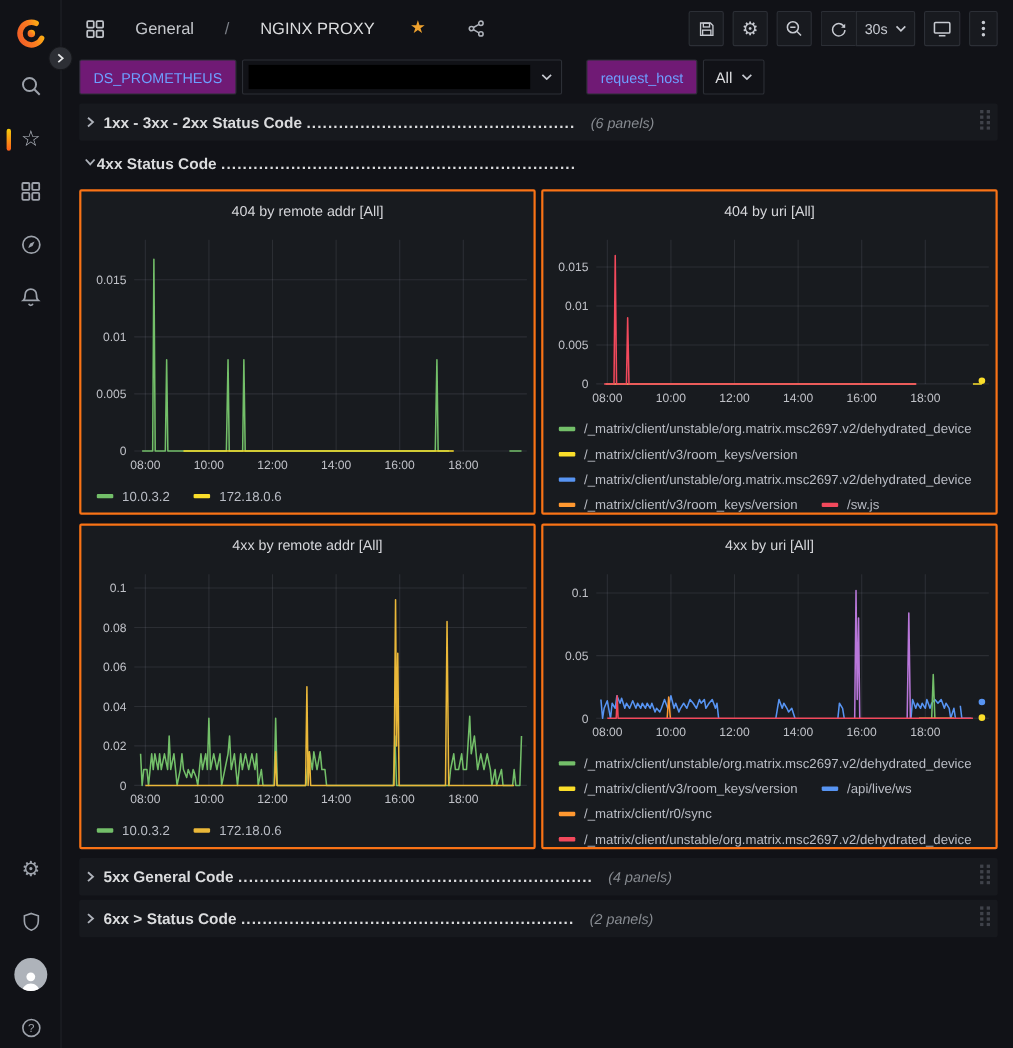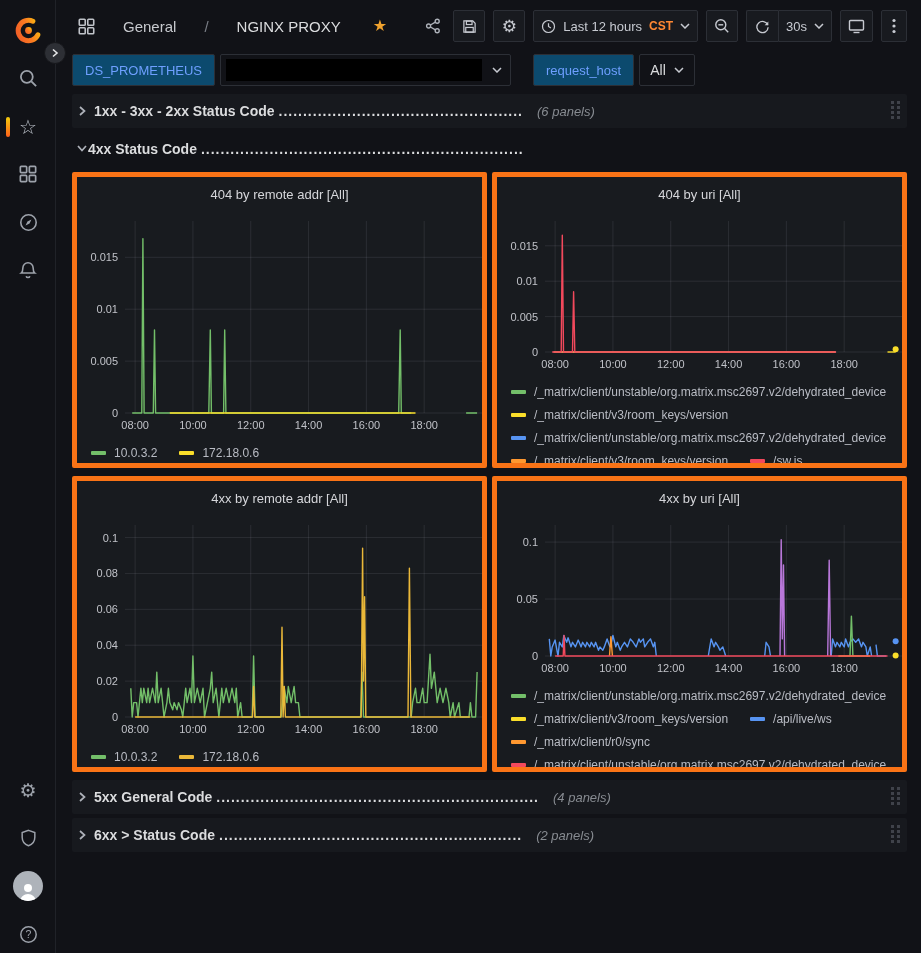--- a/index.html
+++ b/index.html
@@ -28,38 +28,38 @@
   .toolbar { margin-left:auto; display:flex; gap:8px; align-items:center; }
   .tbtn { display:flex; align-items:center; justify-content:center; gap:7px; height:32px; min-width:32px; padding:0 7px; background:#181a1f; border:1px solid #2c2f36; border-radius:2px; color:#c7cad1; font-size:13px; cursor:pointer; }
   .tbtn .tz { color:#ff8833; font-weight:700; font-size:12px; }
   .btn-group { display:flex; }
   .btn-group .tbtn:first-child { border-right:none; border-radius:2px 0 0 2px; }
   .btn-group .tbtn:last-child { border-radius:0 2px 2px 0; }
   .chev { display:block; }
 
   
   .varbar { display:flex; align-items:center; gap:5px; padding:2px 14px 8px 16px; }
-  .var-label { display:flex; align-items:center; height:32px; padding:0 12px; background:#0c4a6e; border:1px solid #2c2f36; border-radius:2px; color:#6e9fff; font-size:13px; font-weight:500; cursor:pointer; }
+  .var-label { display:flex; align-items:center; height:32px; padding:0 12px; background:#701a75; border:1px solid #2c2f36; border-radius:2px; color:#6e9fff; font-size:13px; font-weight:500; cursor:pointer; }
   .var-select { position:relative; display:flex; align-items:center; justify-content:flex-end; height:32px; width:291px; margin-right:17px; background:#111217; border:1px solid #2c2f36; border-radius:2px; padding:0 8px; cursor:pointer; }
   .redacted { position:absolute; left:5px; top:4px; bottom:4px; right:28px; background:#000; }
   .var-value { display:flex; align-items:center; gap:8px; height:32px; padding:0 10px; background:#111217; border:1px solid #2c2f36; border-radius:2px; color:#dbdcde; font-size:14px; cursor:pointer; }
 
   
   .content { padding:0 14px 0 16px; }
   .dash-row { display:flex; align-items:center; height:34px; margin-bottom:8px; padding:0 6px 0 4px; border-radius:2px; cursor:pointer; }
   .dash-row.collapsed { background:#17191e; }
   .dash-row .rchev { color:#aeb2ba; margin-right:6px; display:flex; }
   .row-title { font-size:14px; font-weight:700; color:#dbdcde; white-space:nowrap; }
   .row-dots { font-size:14px; font-weight:700; color:#dbdcde; letter-spacing:1px; margin-left:4px; }
   .row-count { font-size:13px; font-style:italic; color:#878b91; margin-left:14px; white-space:nowrap; }
   .row-handle { margin-left:auto; opacity:.8; }
   .expanded-row { display:flex; align-items:center; height:26px; margin:2px 0 10px 0; padding:0 4px; cursor:pointer; }
 
   .panel-grid { display:grid; grid-template-columns:415px 415px; gap:8px 5px; }
-  .panel { width:415px; height:296px; background:#181b1f; border:5px solid #f97316; border-radius:2px; display:flex; flex-direction:column; overflow:hidden; }
+  .panel { width:415px; height:296px; background:#181b1f; border:2px solid #f97316; border-radius:2px; display:flex; flex-direction:column; overflow:hidden; }
   .panel-title { height:34px; display:flex; align-items:center; justify-content:center; font-size:13px; font-weight:500; color:#d5d6da; cursor:pointer; flex:none; }
   .panel-chart { flex:none; padding-left:2px; }
   .panel-legend { flex:1; overflow:hidden; padding:2px 6px 0 14px; }
   .legend-row { display:flex; gap:22px; height:23px; align-items:center; }
   .legend-item { display:flex; align-items:center; gap:8px; cursor:pointer; min-width:0; }
   .swatch { width:15px; height:4px; border-radius:1px; flex:none; }
   .legend-label { font-size:12px; color:#b9bcc4; white-space:nowrap; }
 
   svg .grid { stroke:rgba(204,204,220,0.11); stroke-width:1; }
   svg .tick { fill:#c0c2c8; font-size:11px; font-family:"Liberation Sans",sans-serif; }
@@ -180,31 +180,20 @@
         <svg width="15" height="15" viewBox="0 0 16 16">
             <g fill="none" stroke="currentColor" stroke-width="1.3">
               <path d="M2 2h9.5L14 4.5V14H2z"></path>
               <rect x="4.7" y="2.3" width="6" height="3.6"></rect>
               <rect x="4" y="9" width="8" height="5"></rect>
             </g>
           </svg>
       </div>
       <div class="tbtn">
         <span class="gear-glyph" style="font-size:17px;color:#c7cad1">⚙</span>
-      </div>
-      <div class="tbtn">
-        <svg width="15" height="15" viewBox="0 0 16 16">
-            <circle cx="8" cy="8" r="6.4" fill="none" stroke="currentColor" stroke-width="1.3"></circle>
-            <path d="M8 4.4V8l2.6 1.6" fill="none" stroke="currentColor" stroke-width="1.3"></path>
-          </svg>
-        <span>Last 12 hours</span>
-        <span class="tz">CST</span>
-        <svg class="chev" width="10" height="6" viewBox="0 0 10 6">
-            <polyline points="1,1 5,5 9,1" fill="none" stroke="#c7cad1" stroke-width="1.5"></polyline>
-          </svg>
       </div>
       <div class="tbtn">
         <svg width="16" height="16" viewBox="0 0 16 16">
             <circle cx="6.8" cy="6.8" r="5" fill="none" stroke="currentColor" stroke-width="1.4"></circle>
             <line x1="4.4" y1="6.8" x2="9.2" y2="6.8" stroke="currentColor" stroke-width="1.4"></line>
             <line x1="10.6" y1="10.6" x2="14.2" y2="14.2" stroke="currentColor" stroke-width="1.4"></line>
           </svg>
       </div>
       <div class="btn-group">
         <div class="tbtn">

